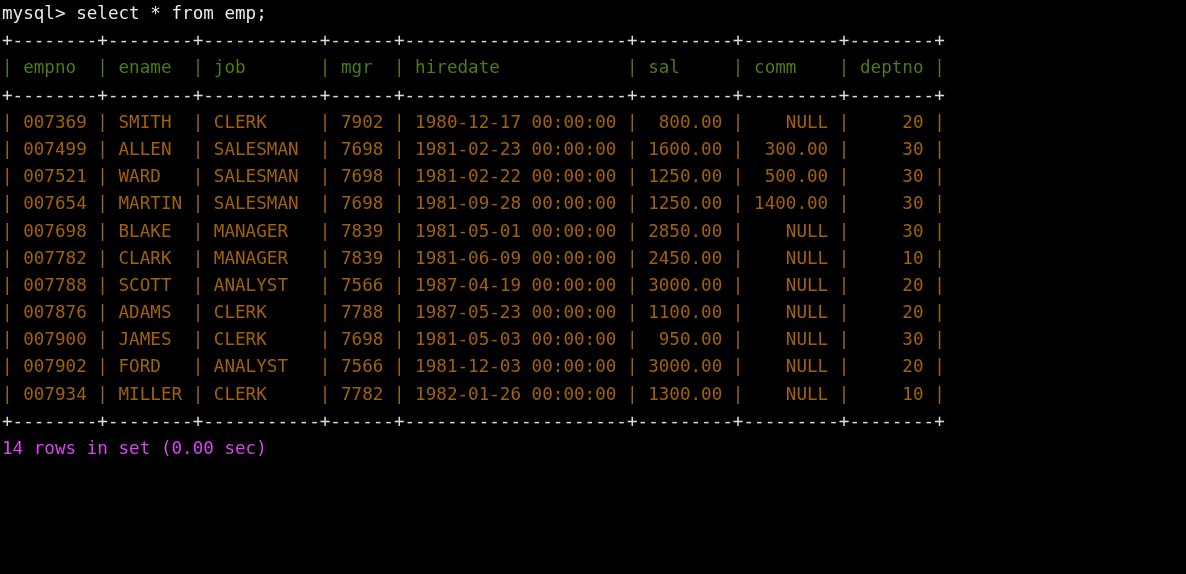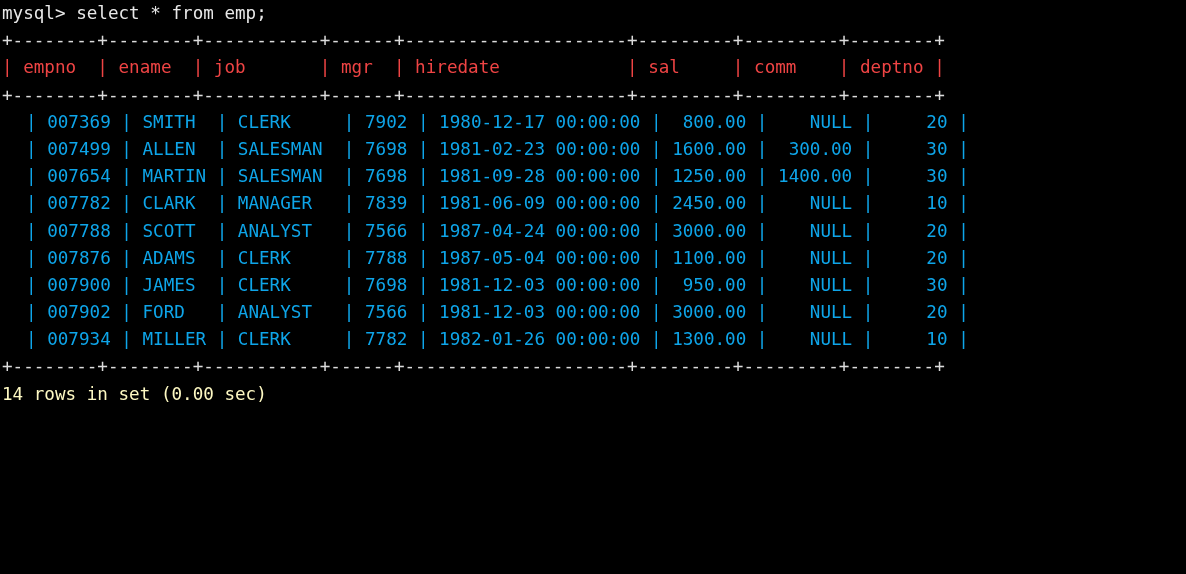--- a/index.html
+++ b/index.html
@@ -28,45 +28,47 @@
     line-height: 27.2px;
     height: 27.2px;
     white-space: pre;
     color: #e8e8e8;
     letter-spacing: 0px;
     padding-left: 2px;
     box-sizing: border-box;
   }
   .line.prompt-line { color: #e8e8e8; }
   .line.rule-line  { color: #dcdcdc; }
-  .line.head-line  { color: #ef4444; }
-  .line.data-line  { color: #0ea5e9; margin-left: 24px; }
-  .line.status-line{ color: #fef9c3; }
+  .line.head-line  { color: #4d7c0f; }
+  .line.data-line  { color: #a16207; }
+  .line.status-line{ color: #d946ef; }
 </style>
 </head>
 <body>
 
 <div id="terminal">
 
   <div class="line prompt-line">mysql&gt; select * from emp;</div>
 
   <div class="line rule-line">+--------+--------+-----------+------+---------------------+---------+---------+--------+</div>
 
   <div class="line head-line">| empno  | ename  | job       | mgr  | hiredate            | sal     | comm    | deptno |</div>
 
   <div class="line rule-line">+--------+--------+-----------+------+---------------------+---------+---------+--------+</div>
 
   <div id="rows-container">
       <div class="line data-line">| 007369 | SMITH  | CLERK     | 7902 | 1980-12-17 00:00:00 |  800.00 |    NULL |     20 |</div>
       <div class="line data-line">| 007499 | ALLEN  | SALESMAN  | 7698 | 1981-02-23 00:00:00 | 1600.00 |  300.00 |     30 |</div>
+      <div class="line data-line">| 007521 | WARD   | SALESMAN  | 7698 | 1981-02-22 00:00:00 | 1250.00 |  500.00 |     30 |</div>
       <div class="line data-line">| 007654 | MARTIN | SALESMAN  | 7698 | 1981-09-28 00:00:00 | 1250.00 | 1400.00 |     30 |</div>
+      <div class="line data-line">| 007698 | BLAKE  | MANAGER   | 7839 | 1981-05-01 00:00:00 | 2850.00 |    NULL |     30 |</div>
       <div class="line data-line">| 007782 | CLARK  | MANAGER   | 7839 | 1981-06-09 00:00:00 | 2450.00 |    NULL |     10 |</div>
-      <div class="line data-line">| 007788 | SCOTT  | ANALYST   | 7566 | 1987-04-24 00:00:00 | 3000.00 |    NULL |     20 |</div>
-      <div class="line data-line">| 007876 | ADAMS  | CLERK     | 7788 | 1987-05-04 00:00:00 | 1100.00 |    NULL |     20 |</div>
-      <div class="line data-line">| 007900 | JAMES  | CLERK     | 7698 | 1981-12-03 00:00:00 |  950.00 |    NULL |     30 |</div>
+      <div class="line data-line">| 007788 | SCOTT  | ANALYST   | 7566 | 1987-04-19 00:00:00 | 3000.00 |    NULL |     20 |</div>
+      <div class="line data-line">| 007876 | ADAMS  | CLERK     | 7788 | 1987-05-23 00:00:00 | 1100.00 |    NULL |     20 |</div>
+      <div class="line data-line">| 007900 | JAMES  | CLERK     | 7698 | 1981-05-03 00:00:00 |  950.00 |    NULL |     30 |</div>
       <div class="line data-line">| 007902 | FORD   | ANALYST   | 7566 | 1981-12-03 00:00:00 | 3000.00 |    NULL |     20 |</div>
       <div class="line data-line">| 007934 | MILLER | CLERK     | 7782 | 1982-01-26 00:00:00 | 1300.00 |    NULL |     10 |</div>
     </div>
 
   <div class="line rule-line">+--------+--------+-----------+------+---------------------+---------+---------+--------+</div>
 
   <div class="line status-line">14 rows in set (0.00 sec)</div>
 
 </div>
 

